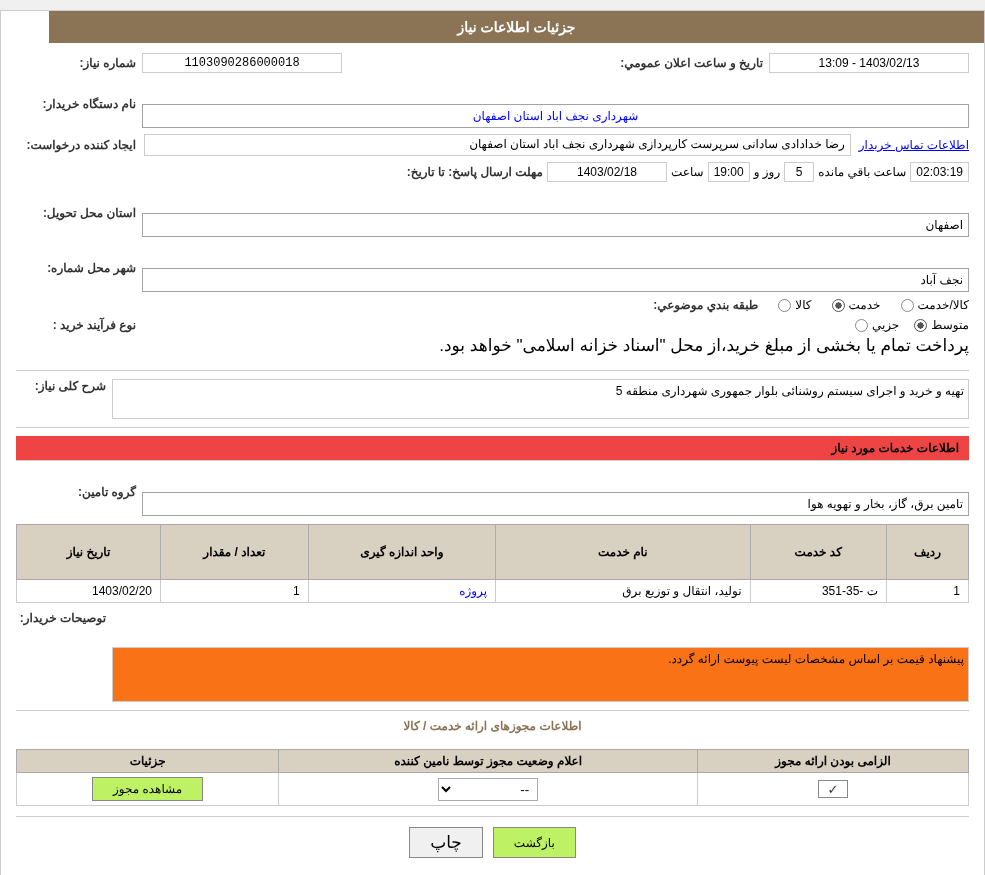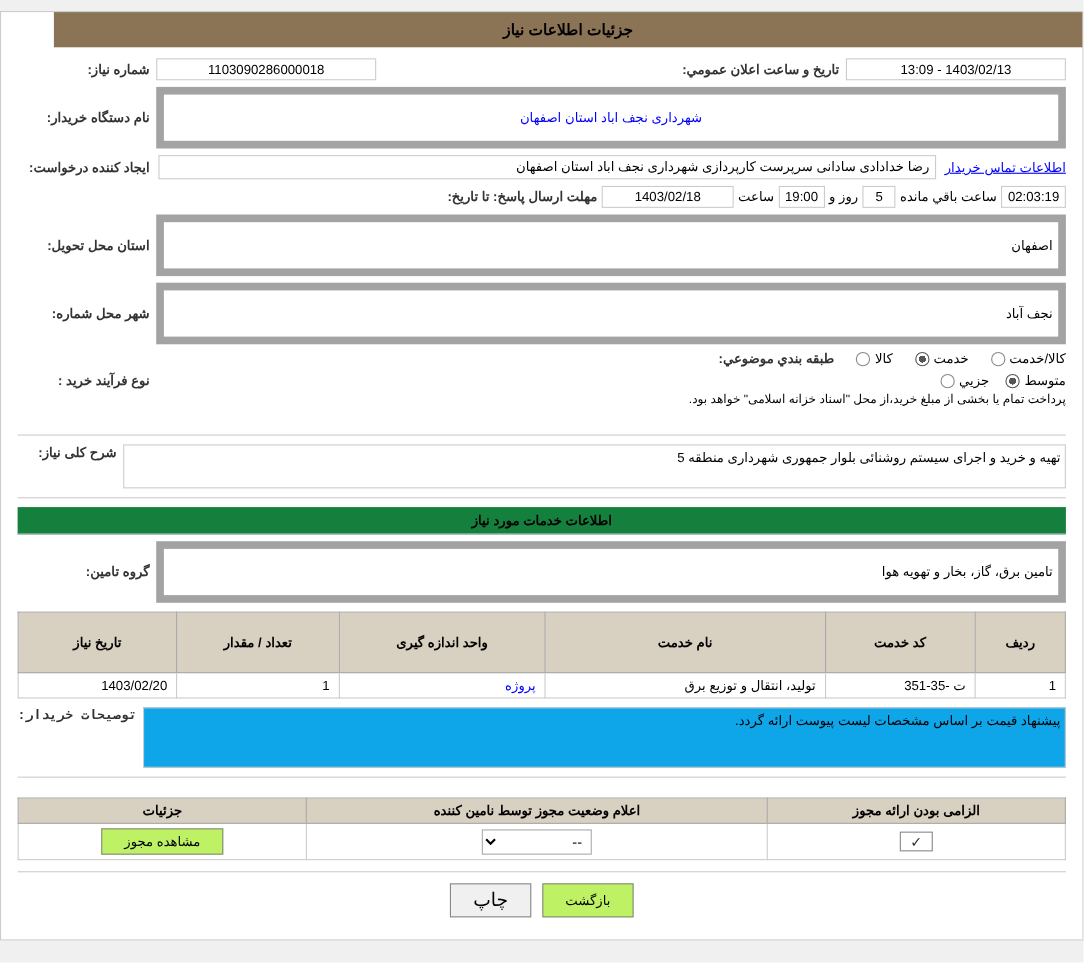--- a/index.html
+++ b/index.html
@@ -10,21 +10,21 @@
       direction: rtl;
     }
     .page-container {
       max-width: 985px;
       margin: 10px auto;
       background: #fff;
       border: 1px solid #ccc;
     }
     .page-header {
       background: #8B7355;
-      color: #000000;
+      color: #ffffff;
       text-align: center;
       padding: 8px 0;
       font-size: 14px;
       font-weight: bold;
       margin-left: 48px;
     }
     .content-area {
       padding: 10px 15px;
     }
     .field-row {
@@ -42,36 +42,38 @@
     }
     .field-value {
       border: 1px solid #ccc;
       background: #fff;
       padding: 2px 5px;
       min-height: 22px;
       text-align: right;
     }
     .field-value-wide {
       flex: 1;
-      border: 7px solid #a3a3a3;
-      background: #fff;
-      padding: 14px 5px;
+      border: 1px solid #a3a3a3;
+      background: #fff;
+      padding: 4px 5px;
       min-height: 22px;
+      margin-top: 25px;
     }
     .top-row {
       display: flex;
       align-items: center;
       justify-content: space-between;
       margin-bottom: 6px;
     }
     .number-field {
       border: 1px solid #ccc;
       padding: 2px 6px;
       min-width: 200px;
       text-align: center;
+      font-family: Liberation Mono, monospace;
     }
     .date-field {
       border: 1px solid #ccc;
       padding: 2px 6px;
       min-width: 200px;
       text-align: center;
     }
     .link-blue {
       color: #00f;
       text-decoration: underline;
@@ -113,28 +115,28 @@
       border: 1px solid #888;
       background: #fff;
       display: inline-block;
     }
     .radio-circle.selected {
       background: radial-gradient(circle, #555 40%, #fff 41%);
       border: 1px solid #555;
     }
     .note-text {
       color: #000;
-      margin-bottom: 18px;
-      font-size: 11px;
+      margin-bottom: 6px;
+      font-size: 17px;
     }
     .section-title {
-      background: #15803d;
+      background: #ef4444;
       padding: 5px 10px;
       font-weight: bold;
-      text-align: center;
+      text-align: right;
       margin-bottom: 6px;
       border-bottom: 1px solid #ccc;
     }
     .description-box {
       border: 1px solid #ccc;
       min-height: 40px;
       padding: 4px;
       text-align: right;
       background: #fff;
       width: 100%;
@@ -161,22 +163,23 @@
       border: 1px solid #ccc;
       padding: 4px 8px;
     }
     .table-container tr:nth-child(even) td {
       background: #f8f8f8;
     }
     .buyer-note-box {
       border: 1px solid #ccc;
       min-height: 55px;
       padding: 4px;
-      background: #0ea5e9;
+      background: #f97316;
       flex: 1;
+      margin-top: 36px;
     }
     .info-section-title {
       color: #8B7355;
       font-weight: bold;
       text-align: center;
       margin: 8px 0 6px 0;
       font-size: 12px;
     }
     .permits-table {
       width: 100%;
@@ -373,25 +376,26 @@
           <td>1</td>
           <td>1403/02/20</td>
         </tr>
       </tbody>
     </table>
 
     <div style="display:flex; align-items:flex-start; gap:6px; margin-bottom:8px;">
       <div class="buyer-note-box">
         <div>پيشنهاد قيمت بر اساس مشخصات ليست پيوست ارائه گردد.</div>
       </div>
-      <span class="field-label" style="min-width:90px;font-family:Liberation Mono, monospace;">توصيحات خريدار:</span>
+      <span class="field-label" style="min-width:90px;">توصيحات خريدار:</span>
     </div>
 
     <hr class="divider">
 
+    <div class="info-section-title">اطلاعات مجوزهای ارائه خدمت / کالا</div>
 
     <div style="height:10px;"></div>
 
     <table class="permits-table">
       <thead>
         <tr>
           <th>الزامی بودن ارائه مجوز</th>
           <th>اعلام وضعيت مجوز توسط نامين کننده</th>
           <th>جزئيات</th>
         </tr>

